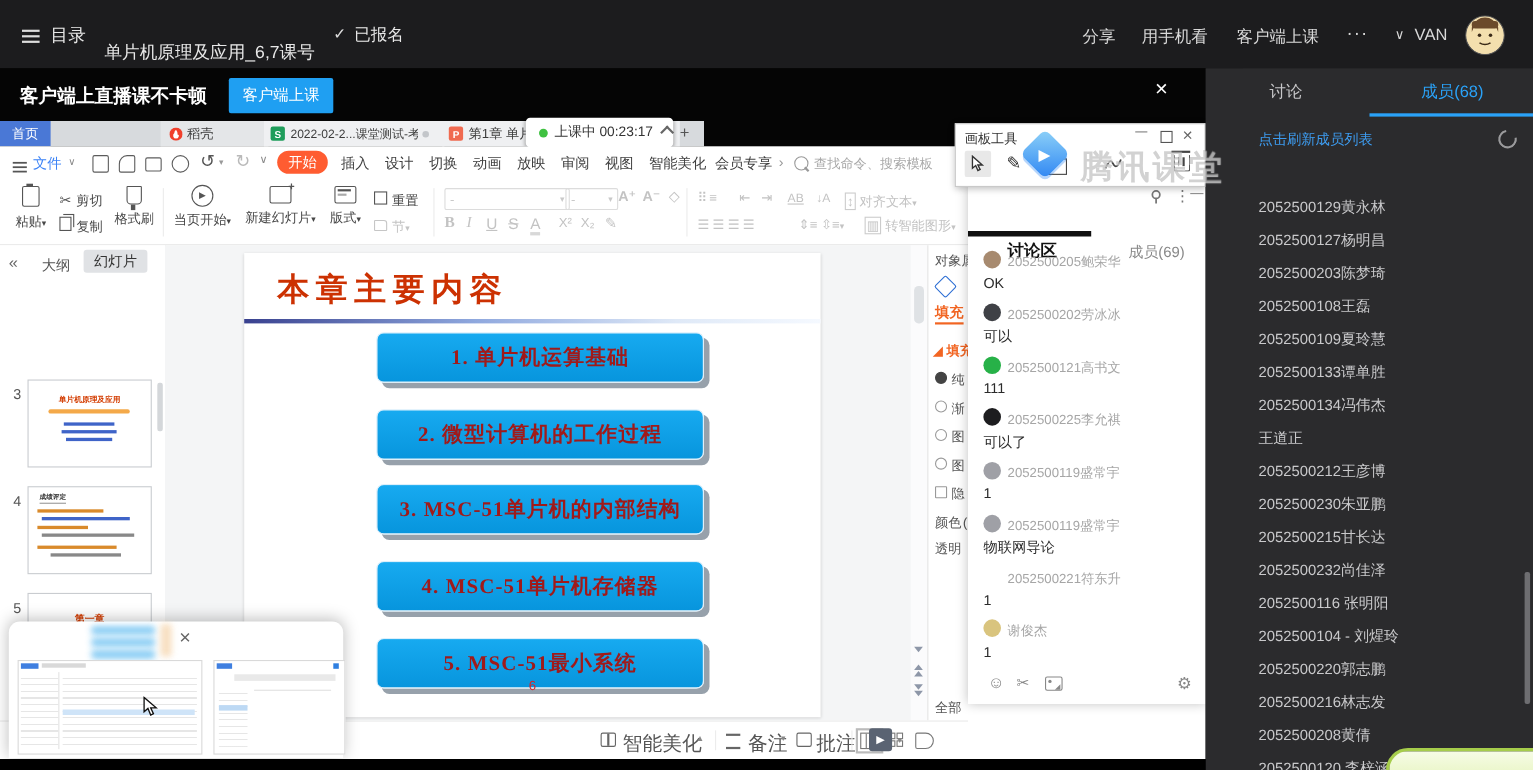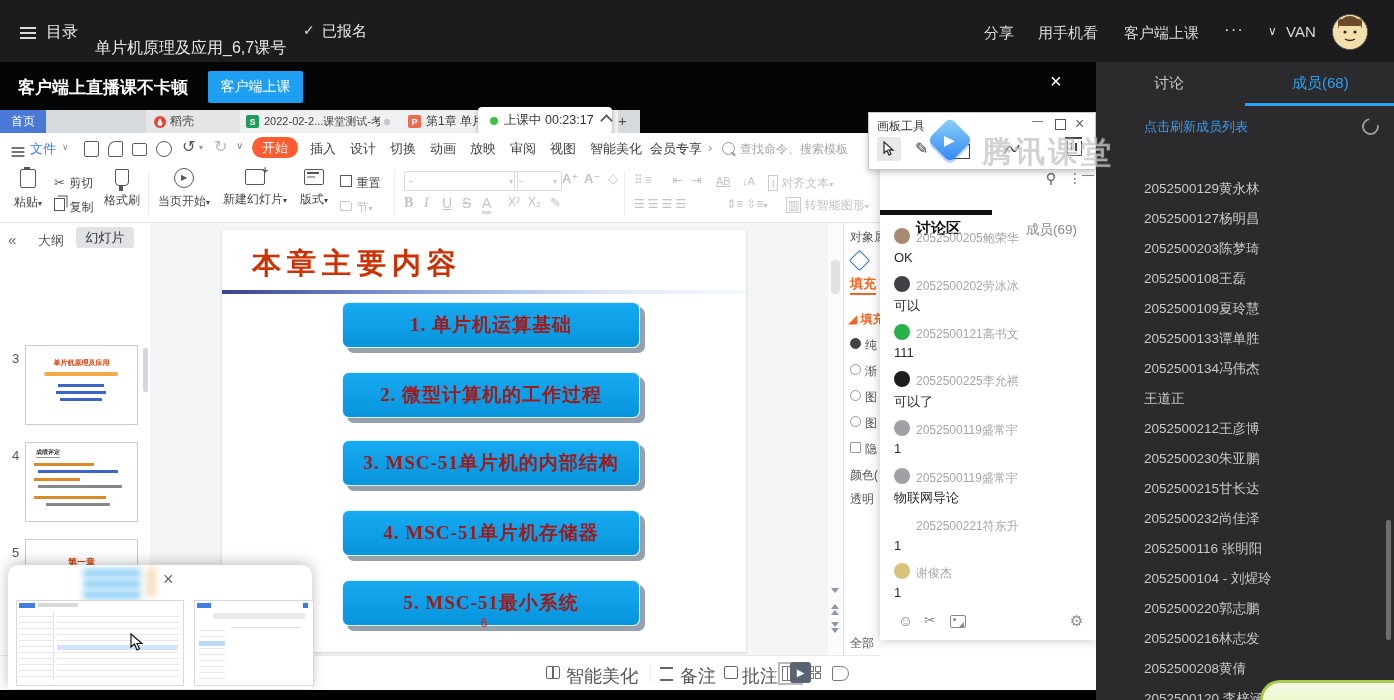--- a/index.html
+++ b/index.html
@@ -342,21 +342,21 @@
       <div class="ab pitem nw" style="left:6px;top:6px;">对象属</div>
       <div class="ab" style="left:8px;top:30px;width:13px;height:13px;border:1.6px solid #2e6fd4;transform:rotate(45deg);border-radius:2px;"></div>
       <div class="ab porange nw" style="left:6px;top:52px;">填充</div>
       <div class="ab" style="left:6px;top:70px;width:26px;height:2px;background:#f26522;"></div>
       <div class="ab porange nw" style="left:4px;top:88px;font-size:12px;">◢ <span>填充</span></div>
       <div class="ab pitem nw" style="left:6px;top:114px;"><span class="radio" style="background:#444;border-color:#444;"></span><span>纯</span></div>
       <div class="ab pitem nw" style="left:6px;top:140px;"><span class="radio"></span><span>渐</span></div>
       <div class="ab pitem nw" style="left:6px;top:166px;"><span class="radio"></span><span>图</span></div>
       <div class="ab pitem nw" style="left:6px;top:192px;"><span class="radio"></span><span>图</span></div>
       <div class="ab pitem nw" style="left:6px;top:218px;"><span class="radio" style="border-radius:1px;"></span><span>隐</span></div>
-      <div class="ab pitem nw" style="left:6px;top:244px;">颜色(</div>
+      <div class="ab pitem nw" style="left:6px;top:244px;font-family:Liberation Mono, monospace;">颜色(</div>
       <div class="ab pitem nw" style="left:6px;top:268px;">透明</div>
       <div class="ab pitem nw" style="left:6px;top:412px;">全部</div>
     </div>
 
     <div id="statusbar" class="ab">
       <div class="ab" style="left:546px;top:10px;width:12px;height:11px;border:1.5px solid #666;border-radius:2px;">
           <div style="width:1.5px;height:11px;background:#666;margin:0 auto;"></div>
         </div>
       <div class="ab sbt" style="left:566px;top:8px;">智能美化</div>
       <div class="ab" style="left:634px;top:10px;font-size:9px;color:#888;">▴</div>

